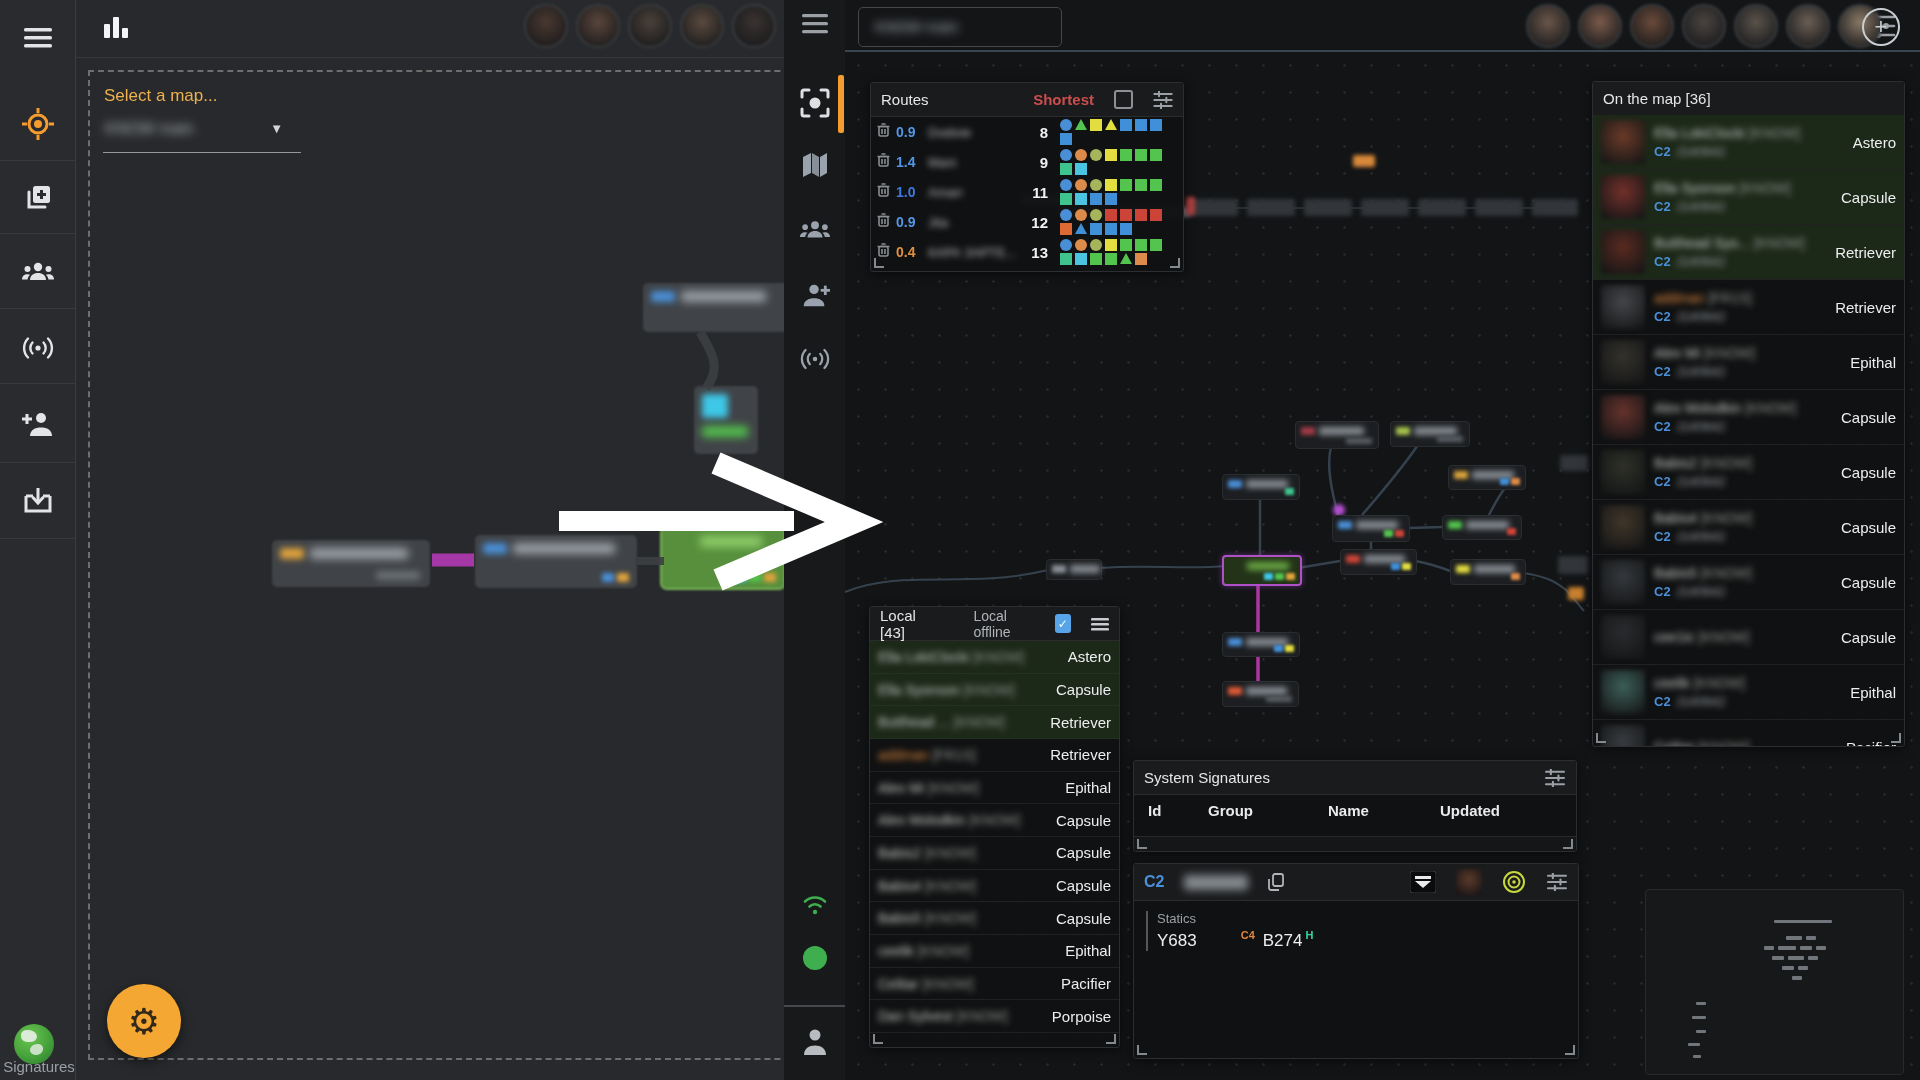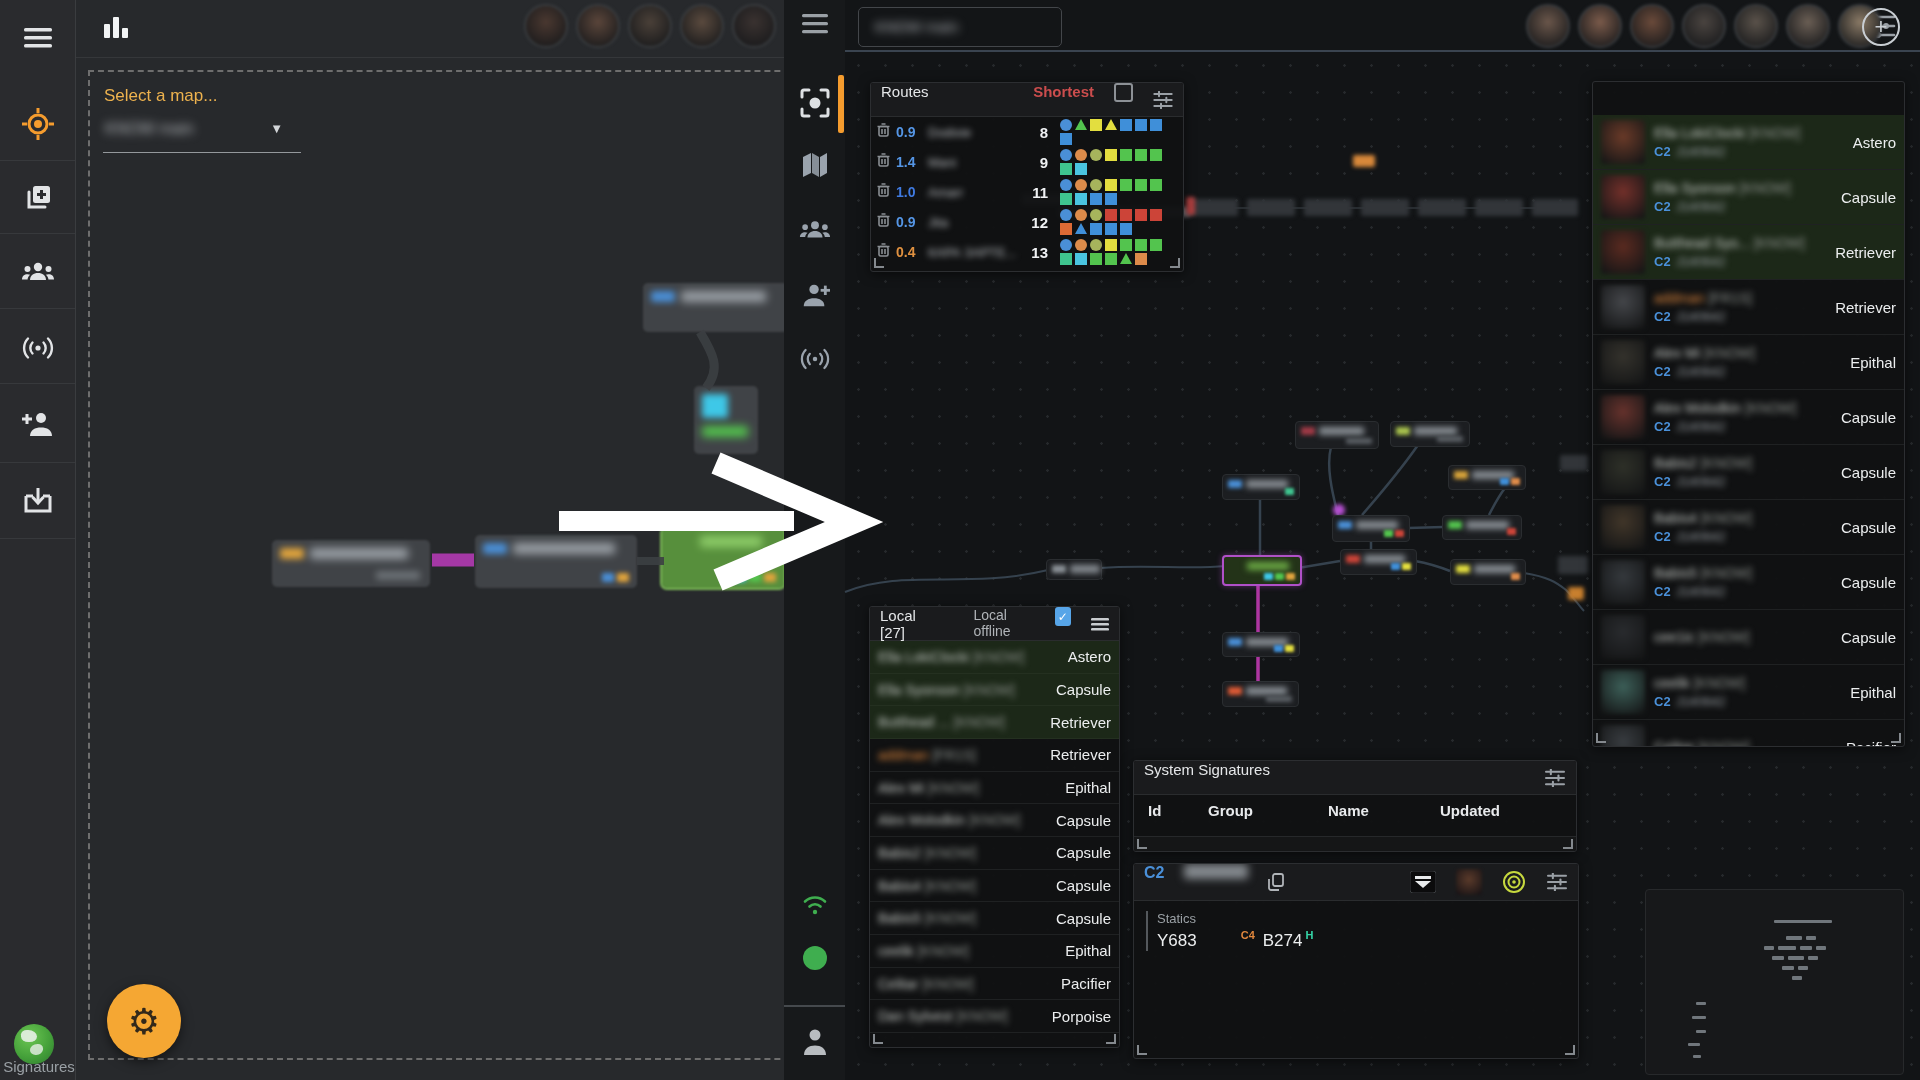--- a/index.html
+++ b/index.html
@@ -62,21 +62,21 @@
   .mnode .tail{position:absolute;right:6px;bottom:4px;width:26px;height:6px;background:#5a5f64;border-radius:1px;filter:blur(2px);}
   .mnode .bdg{position:absolute;right:5px;bottom:4px;display:flex;gap:2px;filter:blur(1.5px);}
   .mnode .bdg span{width:9px;height:7px;border-radius:1px;display:block;}
   .mnode.cur{background:#233318;border:2px solid #b050c8;box-shadow:0 0 6px rgba(176,80,200,.45);}
   .mnode.cur .nb{background:#6aa844;}
   .chip{position:absolute;border-radius:2px;z-index:2;}
 
   
   .panel{position:absolute;background:rgba(17,18,19,.97);border:1px solid #2c2e31;border-radius:3px;
          box-shadow:0 2px 12px rgba(0,0,0,.55);z-index:5;overflow:hidden;}
-  .phead{height:33px;background:#1a1b1d;border-bottom:1px solid #2a2c2e;display:flex;padding:0 10px;gap:20px;}
+  .phead{height:33px;background:#1a1b1d;border-bottom:1px solid #2a2c2e;display:flex;align-items:center;padding:0 10px;gap:20px;}
   .ptitle{font-size:15px;color:#e4e6e8;}
   .spacer{flex:1;}
   .rz{position:absolute;width:8px;height:8px;z-index:6;}
   .rz.l{left:3px;bottom:3px;border-left:2px solid #84898e;border-bottom:2px solid #84898e;}
   .rz.r{right:3px;bottom:3px;border-right:2px solid #84898e;border-bottom:2px solid #84898e;}
 
   
   #routes-panel{left:870px;top:82px;width:312px;height:188px;}
   #routes-rows{position:absolute;left:0;top:34px;right:0;bottom:4px;display:flex;flex-direction:column;}
   .rrow{flex:1;display:flex;align-items:center;padding:0 6px;gap:6px;}
@@ -656,21 +656,21 @@
             <span class="shp s" style="background: rgb(221, 139, 74);"></span>
           </span>
         </div>
       </div>
     <div class="rz l"></div>
     <div class="rz r"></div>
   </div>
 
   <div class="panel" id="local-panel">
     <div class="phead" style="height:33px">
-      <span class="ptitle">Local [27]</span>
+      <span class="ptitle">Local [43]</span>
       <span class="spacer"></span>
       <span class="offlbl">Local offline</span>
       <span class="cbox on">
           <span>✓</span>
         </span>
       <span class="hicon">
         <svg width="18" height="14" viewBox="0 0 18 14">
             <g fill="#c8cccf">
               <rect y="1" width="18" height="2.6" rx="1.2"></rect>
               <rect y="6" width="18" height="2.6" rx="1.2"></rect>
@@ -727,20 +727,23 @@
         <div class="lrow">
           <span class="lname blur3"><span>Dan Sylvest </span><span class="ltag">[KNOW]</span></span>
           <span class="lship">Porpoise</span>
         </div>
       </div>
     <div class="rz l"></div>
     <div class="rz r"></div>
   </div>
 
   <div class="panel" id="onmap-panel">
+    <div class="phead">
+      <span class="ptitle">On the map [36]</span>
+    </div>
     <div id="onmap-rows">
         <div class="mrow hl">
           <span class="av" style="background: radial-gradient(circle at 50% 38%, rgb(106, 58, 40) 0%, rgb(20, 21, 22) 95%);"></span>
           <span class="mid">
             <div class="l1 blur3"><span>Ella LokiClocki </span><span class="ltag">[KNOW]</span></div>
             <div class="l2">
               <span class="csys">C2</span>
               <span class="sysname blur3">J140642</span>
             </div>
           </span>

